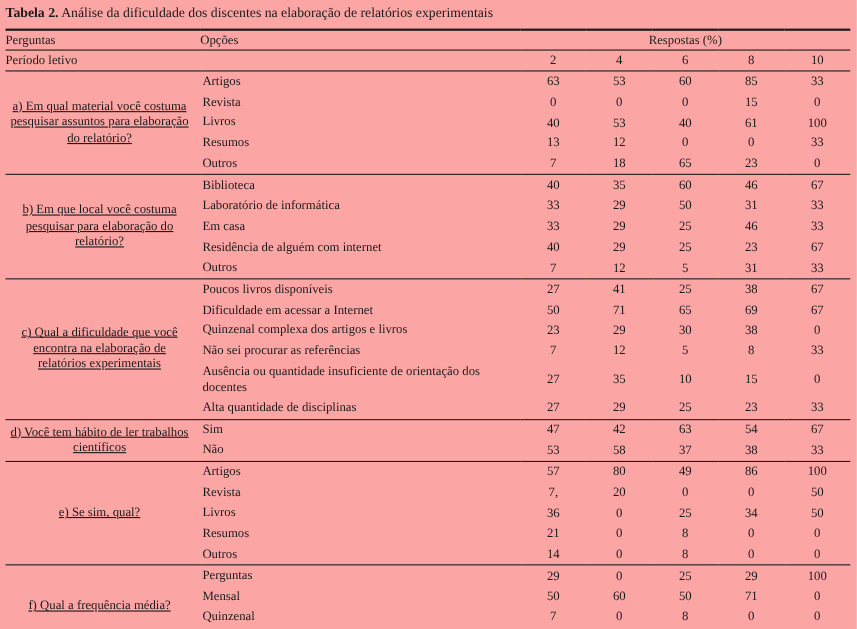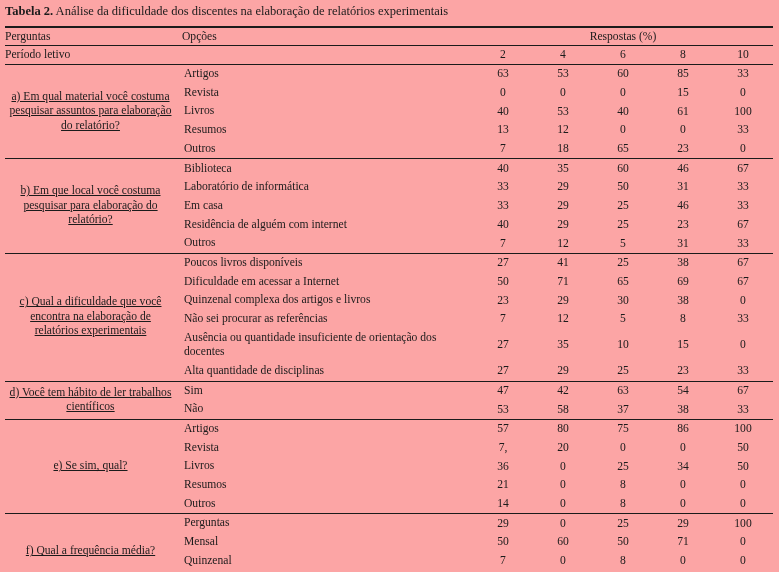--- a/index.html
+++ b/index.html
@@ -247,21 +247,21 @@
           <td class="num">58</td>
           <td class="num">37</td>
           <td class="num">38</td>
           <td class="num">33</td>
         </tr>
         <tr>
           <td class="q group-start" rowspan="5">e) Se sim, qual?</td>
           <td class="opt group-start">Artigos</td>
           <td class="num b group-start">57</td>
           <td class="num b group-start">80</td>
-          <td class="num b group-start">75</td>
+          <td class="num b group-start">49</td>
           <td class="num b group-start">86</td>
           <td class="num b group-start">100</td>
         </tr>
         <tr>
           <td class="opt">Revista</td>
           <td class="num">7,</td>
           <td class="num">20</td>
           <td class="num">0</td>
           <td class="num">0</td>
           <td class="num">50</td>

